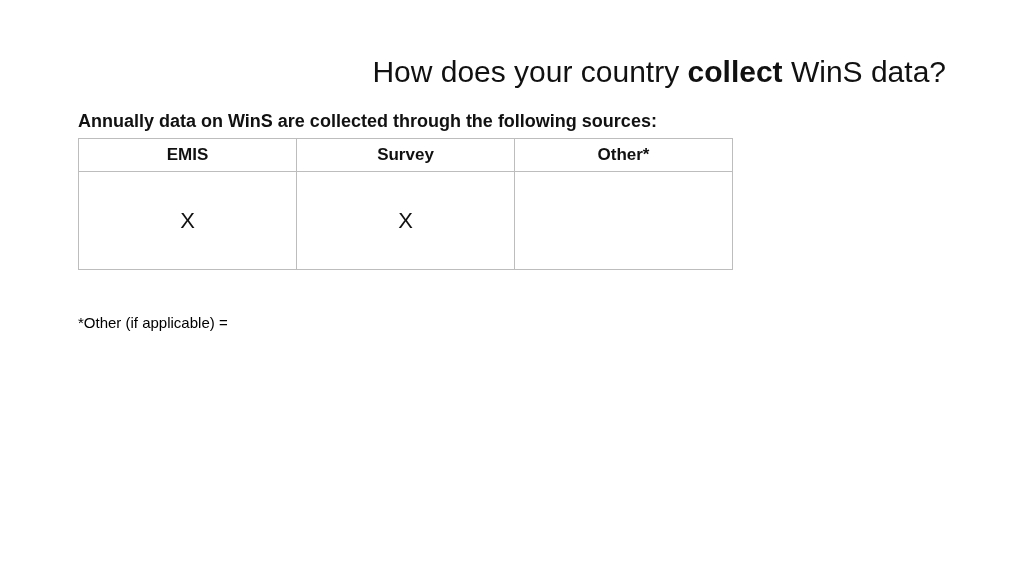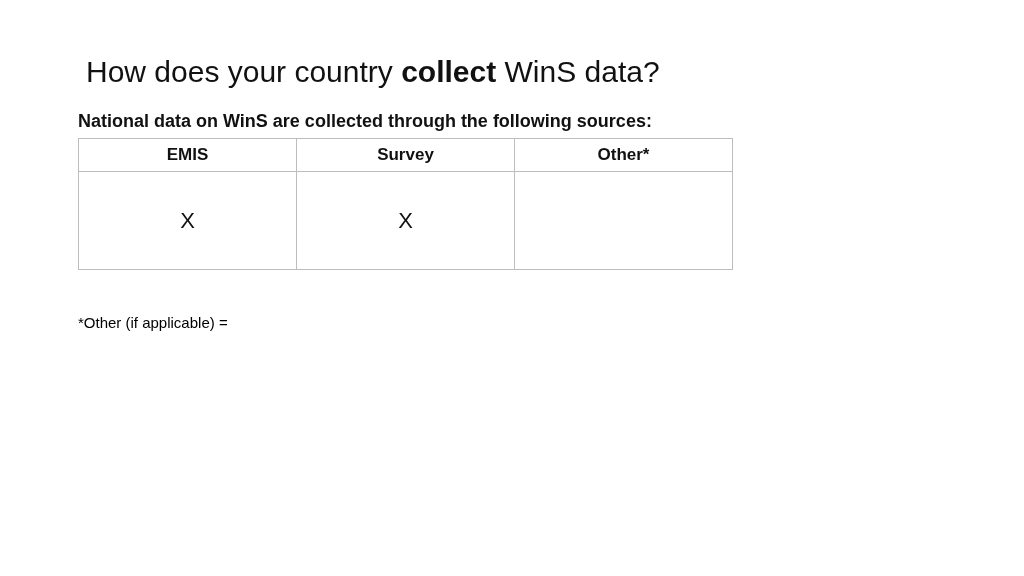--- a/index.html
+++ b/index.html
@@ -13,23 +13,24 @@
   }
   .slide {
     box-sizing: border-box;
     padding: 55px 78px 30px 78px;
     width: 1024px;
     height: 576px;
   }
   h1.title {
     font-size: 30px;
     font-weight: 300;
-    margin: 0 0 22px 8px;
+    margin: 0 0 22px 0;
     color: #111;
     letter-spacing: 0px;
+    text-align: right;
   }
   h1.title b {
     font-weight: 700;
   }
   .section-label {
     font-size: 18px;
     font-weight: 700;
     margin: 0 0 6px 0;
   }
   table {
@@ -66,21 +67,21 @@
 </style>
 </head>
 <body>
 
 <div class="slide">
 
   <h1 class="title">
     <span>How does your country </span><b>collect</b><span> WinS data?</span>
   </h1>
 
-  <p class="section-label">National data on WinS are collected through the following sources:</p>
+  <p class="section-label">Annually data on WinS are collected through the following sources:</p>
 
   <table class="sources-table">
     <colgroup>
         <col>
         <col>
         <col>
       </colgroup>
     <thead>
       <tr>
         <th>EMIS</th>

